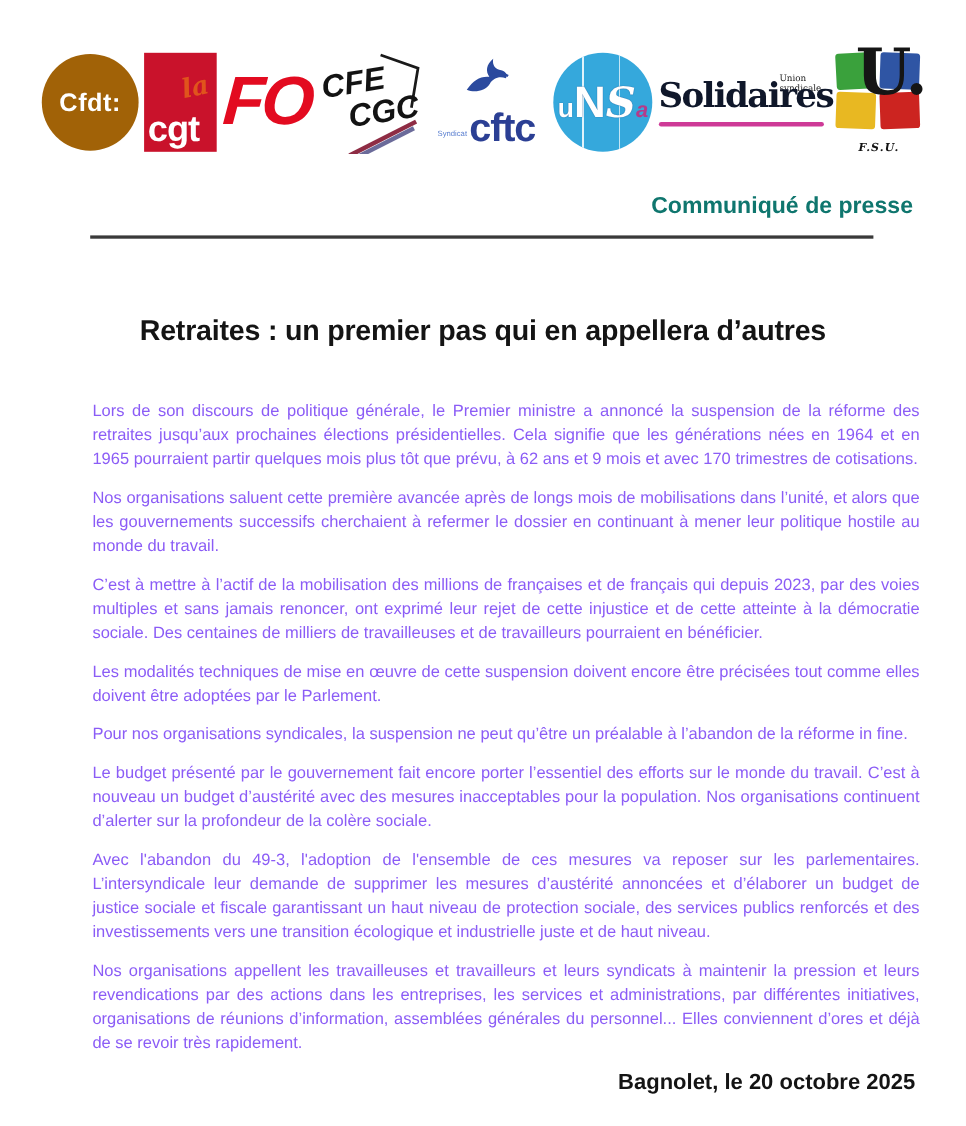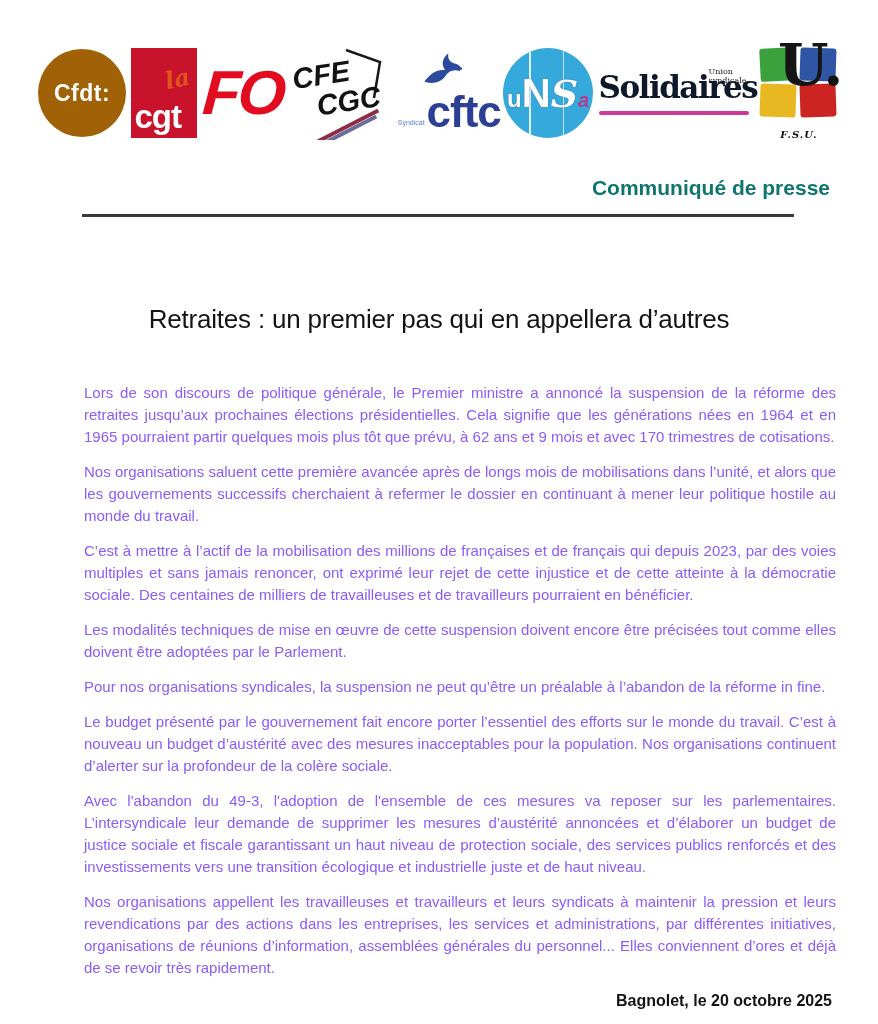--- a/index.html
+++ b/index.html
@@ -43,21 +43,21 @@
   }
 
   
   .cfecgc{width:104px;height:94px;}
 
   
   .cftc{position:relative;width:100px;height:90px;}
   .cftc-dove{position:absolute;top:2px;left:18px;}
   .cftc-row{position:absolute;bottom:6px;left:0;display:flex;align-items:flex-end;}
   .cftc-small{font-size:7px;color:#5a7fd0;margin-right:2px;margin-bottom:6px;}
-  .cftc-label{color:#2b3f94;font-weight:bold;font-size:44px;line-height:.9;letter-spacing:-1px;}
+  .cftc-label{color:#2b3f94;font-weight:bold;font-size:36px;line-height:.9;letter-spacing:-1px;}
 
   
   .unsa-circle{
     position:relative;width:90px;height:90px;border-radius:50%;
     background:#35a8dc;display:flex;align-items:center;justify-content:center;overflow:hidden;
   }
   .unsa-circle::before{
     content:"";position:absolute;inset:0;
     background:
       linear-gradient(90deg,transparent 26px,rgba(255,255,255,.85) 26px,rgba(255,255,255,.85) 28px,transparent 28px),
@@ -101,33 +101,33 @@
   }
 
   
   .kicker{
     margin-top:36px;padding-right:48px;text-align:right;
     color:#0f766e;font-weight:bold;font-size:21px;
   }
   .rule{margin:14px 0 0 82px;width:712px;border-bottom:3px solid #3a3a3a;}
 
   .doc-title{
-    margin-top:87px;text-align:center;font-weight:normal;font-size:26px;color:#141414;
+    margin-top:68px;text-align:center;font-weight:bold;font-size:26px;color:#141414;
     letter-spacing:-.2px;
   }
 
   
   .content{
     margin:47px 42px 0 84px;
     font-size:15px;line-height:22px;text-align:justify;color:#8b5cf6;
   }
   .content p{margin:0 0 13px 0;}
 
   .dateline{
-    margin:8px 46px 34px 0;text-align:right;font-weight:bold;font-size:16px;color:#141414;
+    margin:8px 46px 34px 0;text-align:right;font-weight:bold;font-size:20px;color:#141414;
   }
 </style>
 </head>
 <body>
 
 <div class="page">
 
   <div class="logo-row">
 
     <div class="logo">

